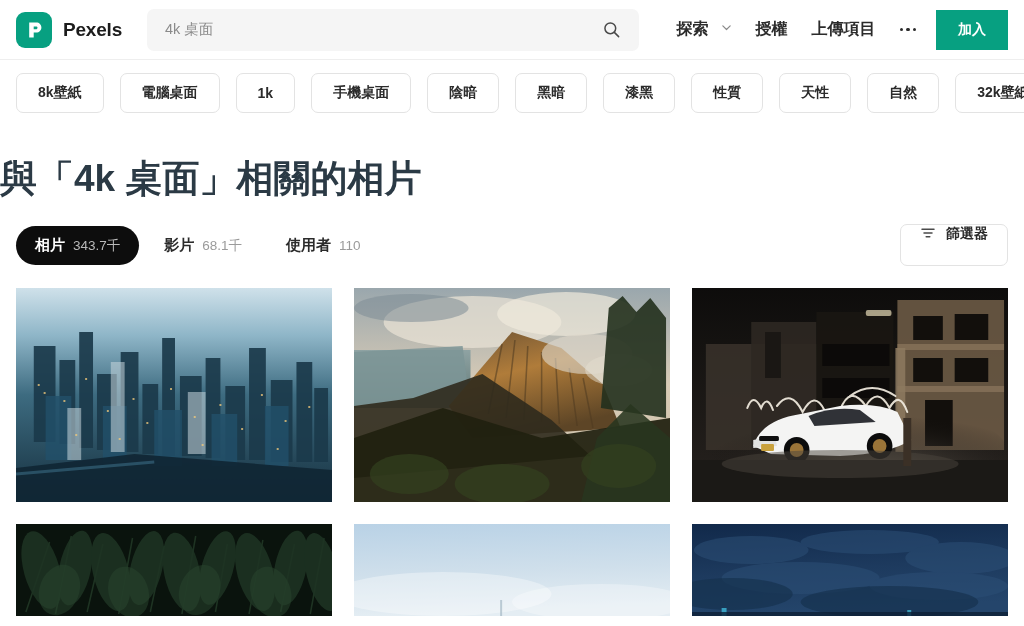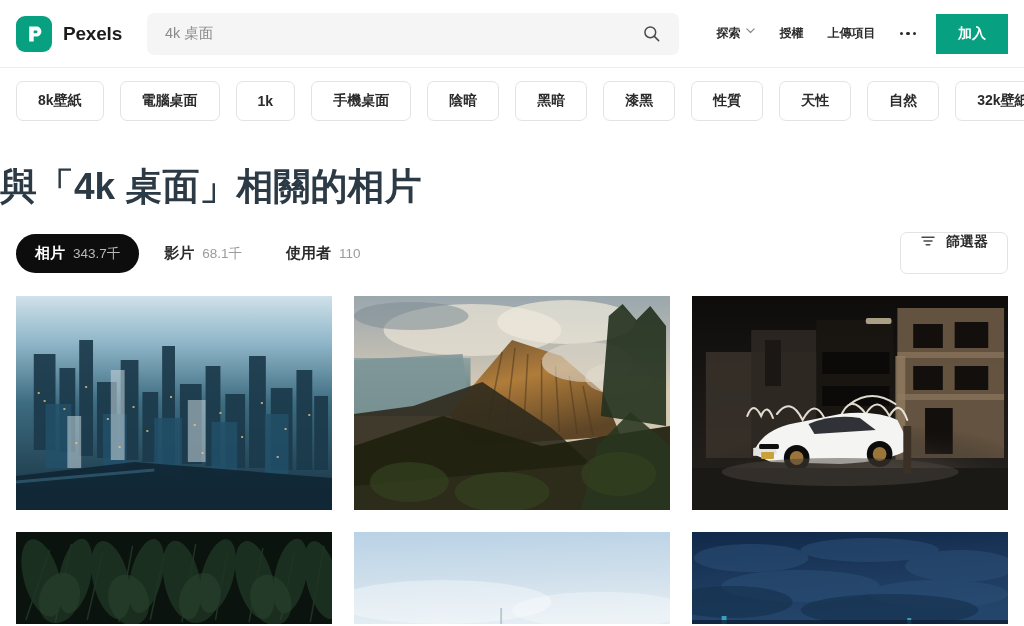--- a/index.html
+++ b/index.html
@@ -7,21 +7,21 @@
     width: 1024px;
     height: 626px;
     overflow: hidden;
     background: #ffffff;
     font-family: "Liberation Sans", "DejaVu Sans", sans-serif;
     -webkit-font-smoothing: antialiased;
   }
 
   
   .header {
-    height: 68px;
+    height: 60px;
     display: flex;
     align-items: center;
     padding: 0 16px;
     border-bottom: 1px solid #eeeeee;
     background: #fff;
   }
   .brand {
     display: flex;
     align-items: center;
     gap: 11px;
@@ -76,22 +76,22 @@
   .nav {
     display: flex;
     align-items: center;
     gap: 0px;
     flex: 0 0 auto;
     margin-left: auto;
   }
   .nav-item {
     display: flex;
     align-items: flex-start;
-    gap: 4px;
-    font-size: 12px;
+    gap: 12px;
+    font-size: 16px;
     font-weight: 600;
     color: #2b2b2b;
     padding: 8px 12px;
     cursor: pointer;
     white-space: nowrap;
   }
   .nav-dots {
     padding: 8px 12px;
     cursor: pointer;
     display: flex;

